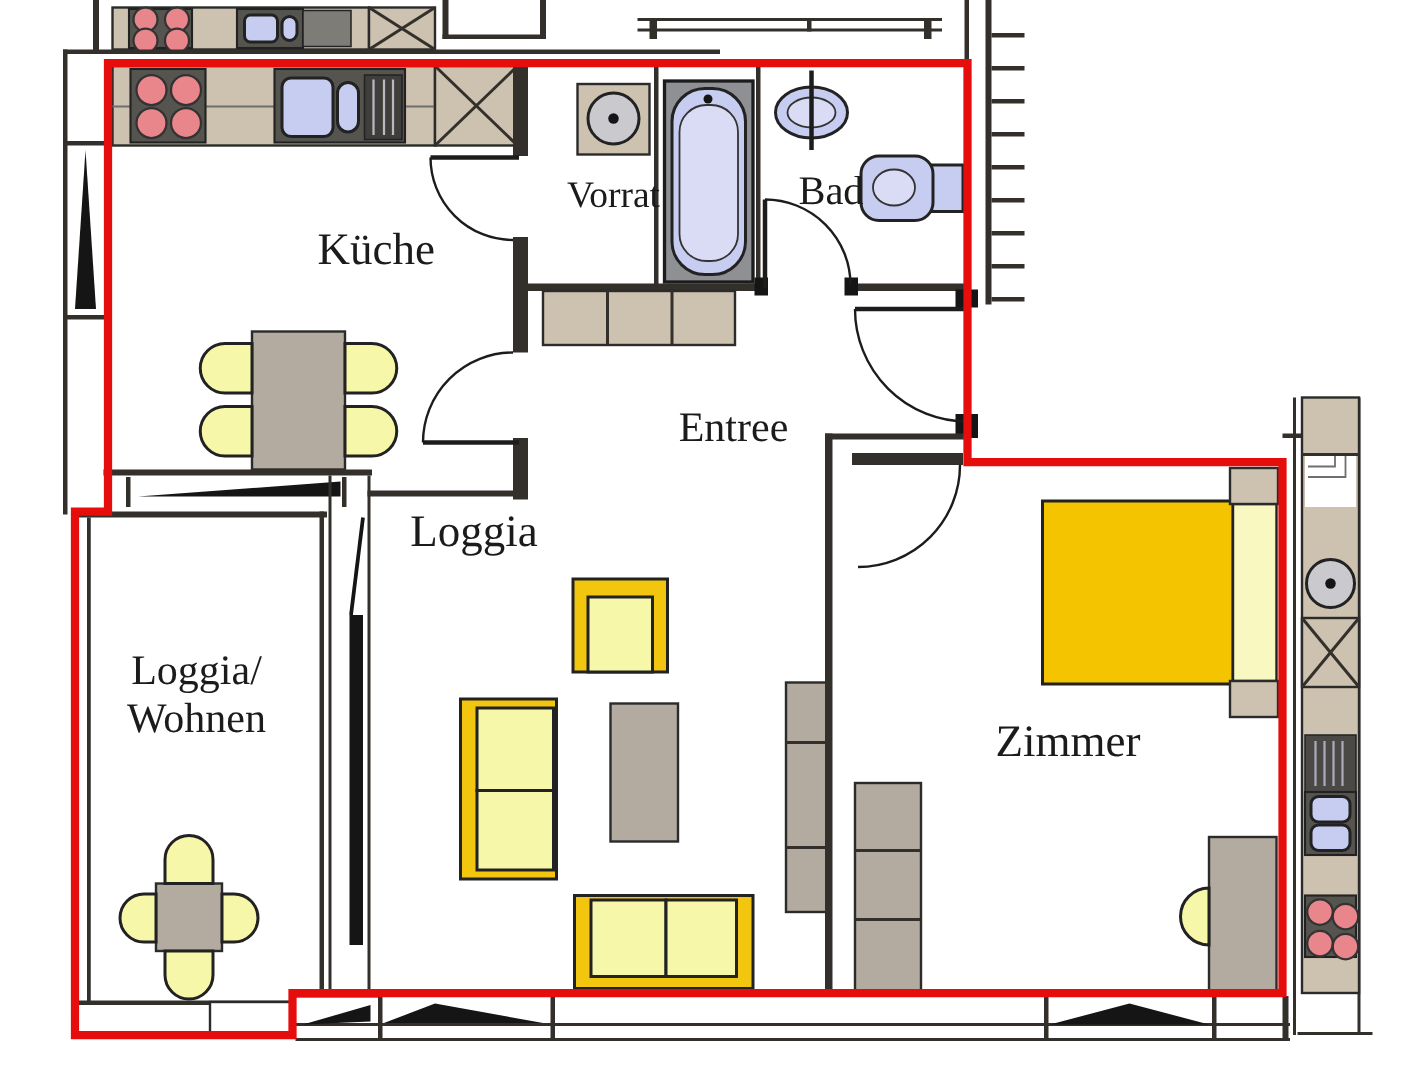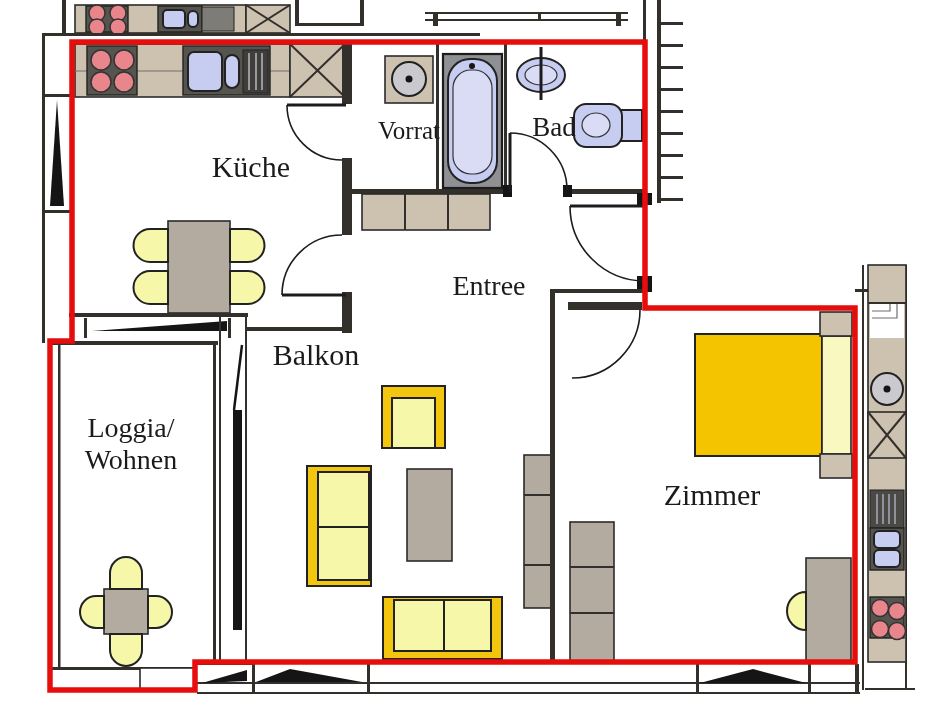--- a/index.html
+++ b/index.html
@@ -253,20 +253,20 @@
       <circle class="burner" cx="897" cy="631" r="8.5"></circle>
     </g>
 
     <path class="red" d="M72,42 L645,42 L645,308 L855,308 L855,662 L195,662 L195,690 L50,690 L50,341 L72,341 Z"></path>
   </svg>
 
   <div class="lbl" style="left:160px;top:150px;width:130px;font-size:30px;text-align:right;">Küche</div>
   <div class="lbl" style="left:336px;top:117px;width:104px;font-size:25px;text-align:right;">Vorrat</div>
   <div class="lbl" style="left:522px;top:112px;width:64px;font-size:27px;">Bad</div>
   <div class="lbl" style="left:438px;top:270px;width:102px;font-size:28px;">Entree</div>
-  <div class="lbl" style="left:250px;top:338px;width:132px;font-size:30px;">Balkon</div>
-  <div class="lbl" style="left:60px;top:412px;width:142px;font-size:28px;line-height:32px;">
+  <div class="lbl" style="left:250px;top:338px;width:132px;font-size:30px;">Loggia</div>
+  <div class="lbl" style="left:60px;top:432px;width:142px;font-size:28px;line-height:32px;">
     <div>Loggia/</div>
     <div>Wohnen</div>
   </div>
   <div class="lbl" style="left:648px;top:478px;width:128px;font-size:30px;font-family:Liberation Serif, serif;">Zimmer</div>
 
 </div>
 
 </body></html>

